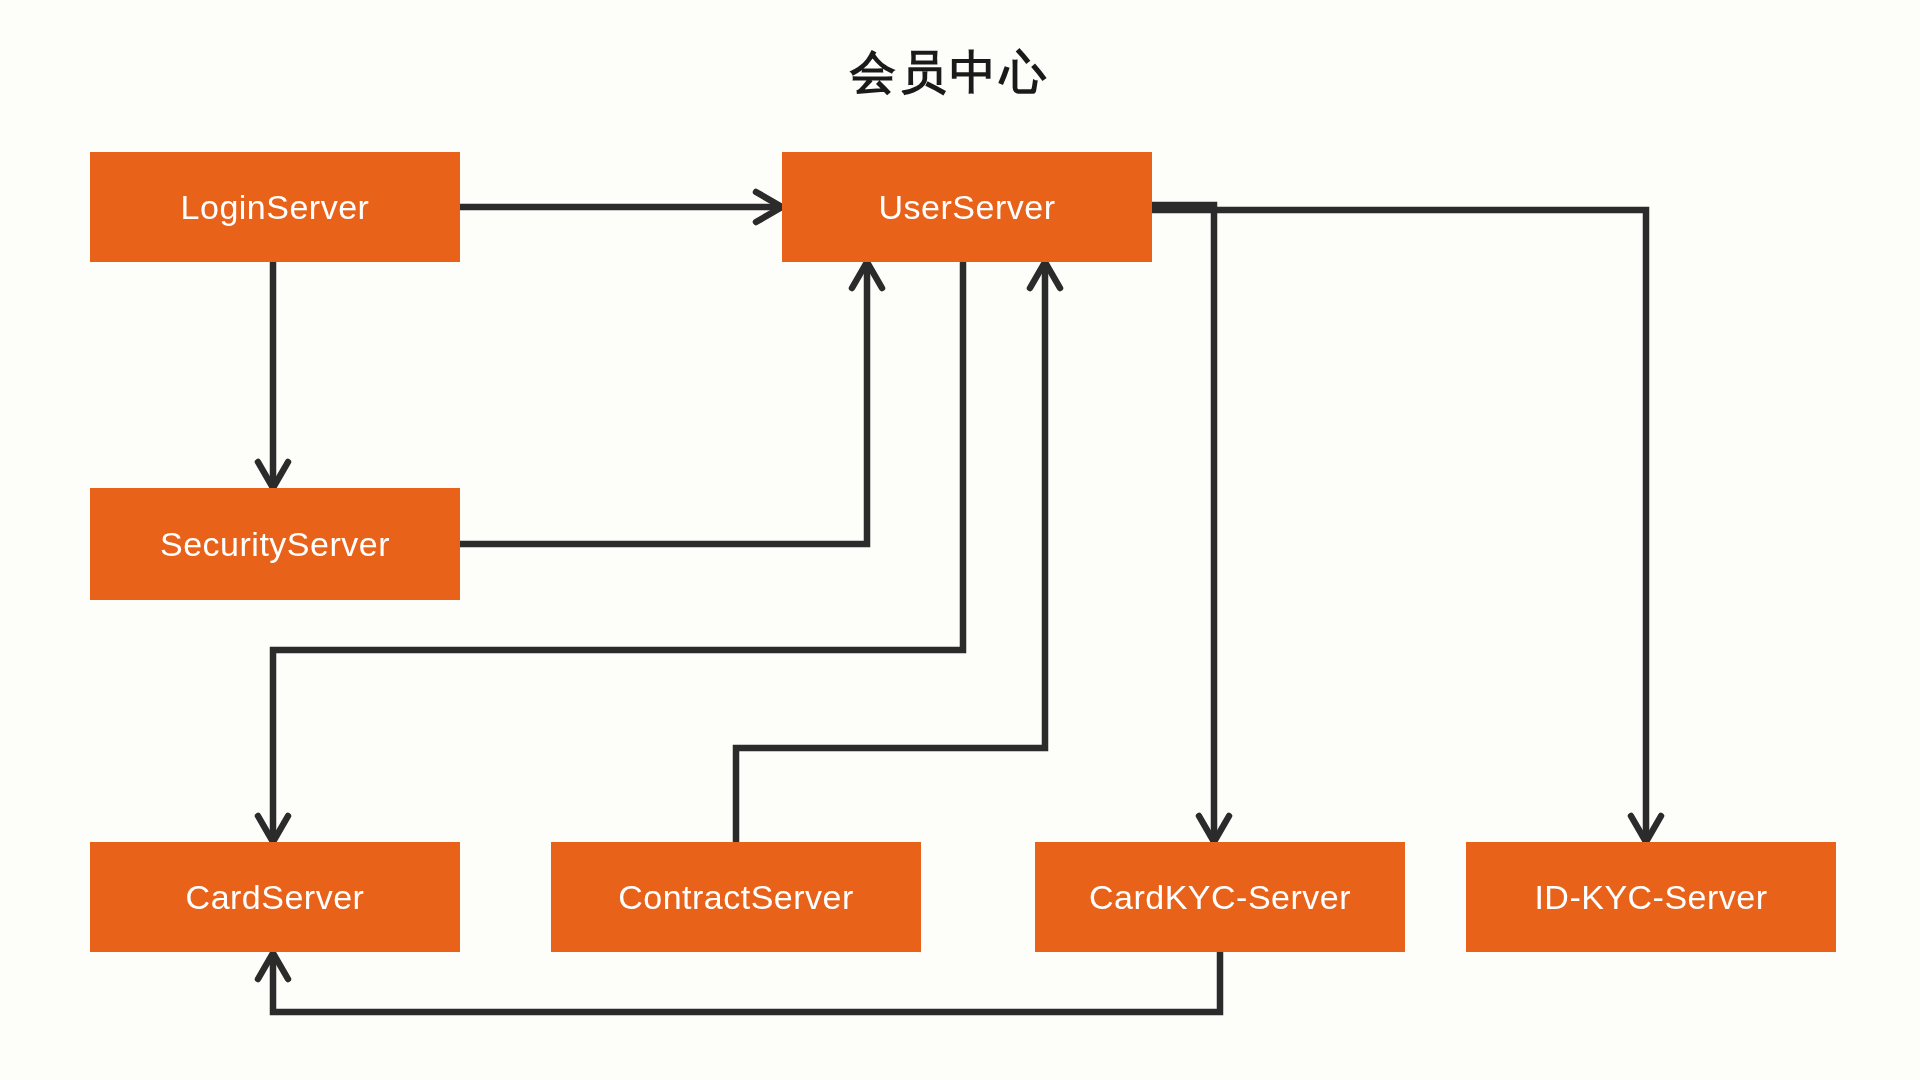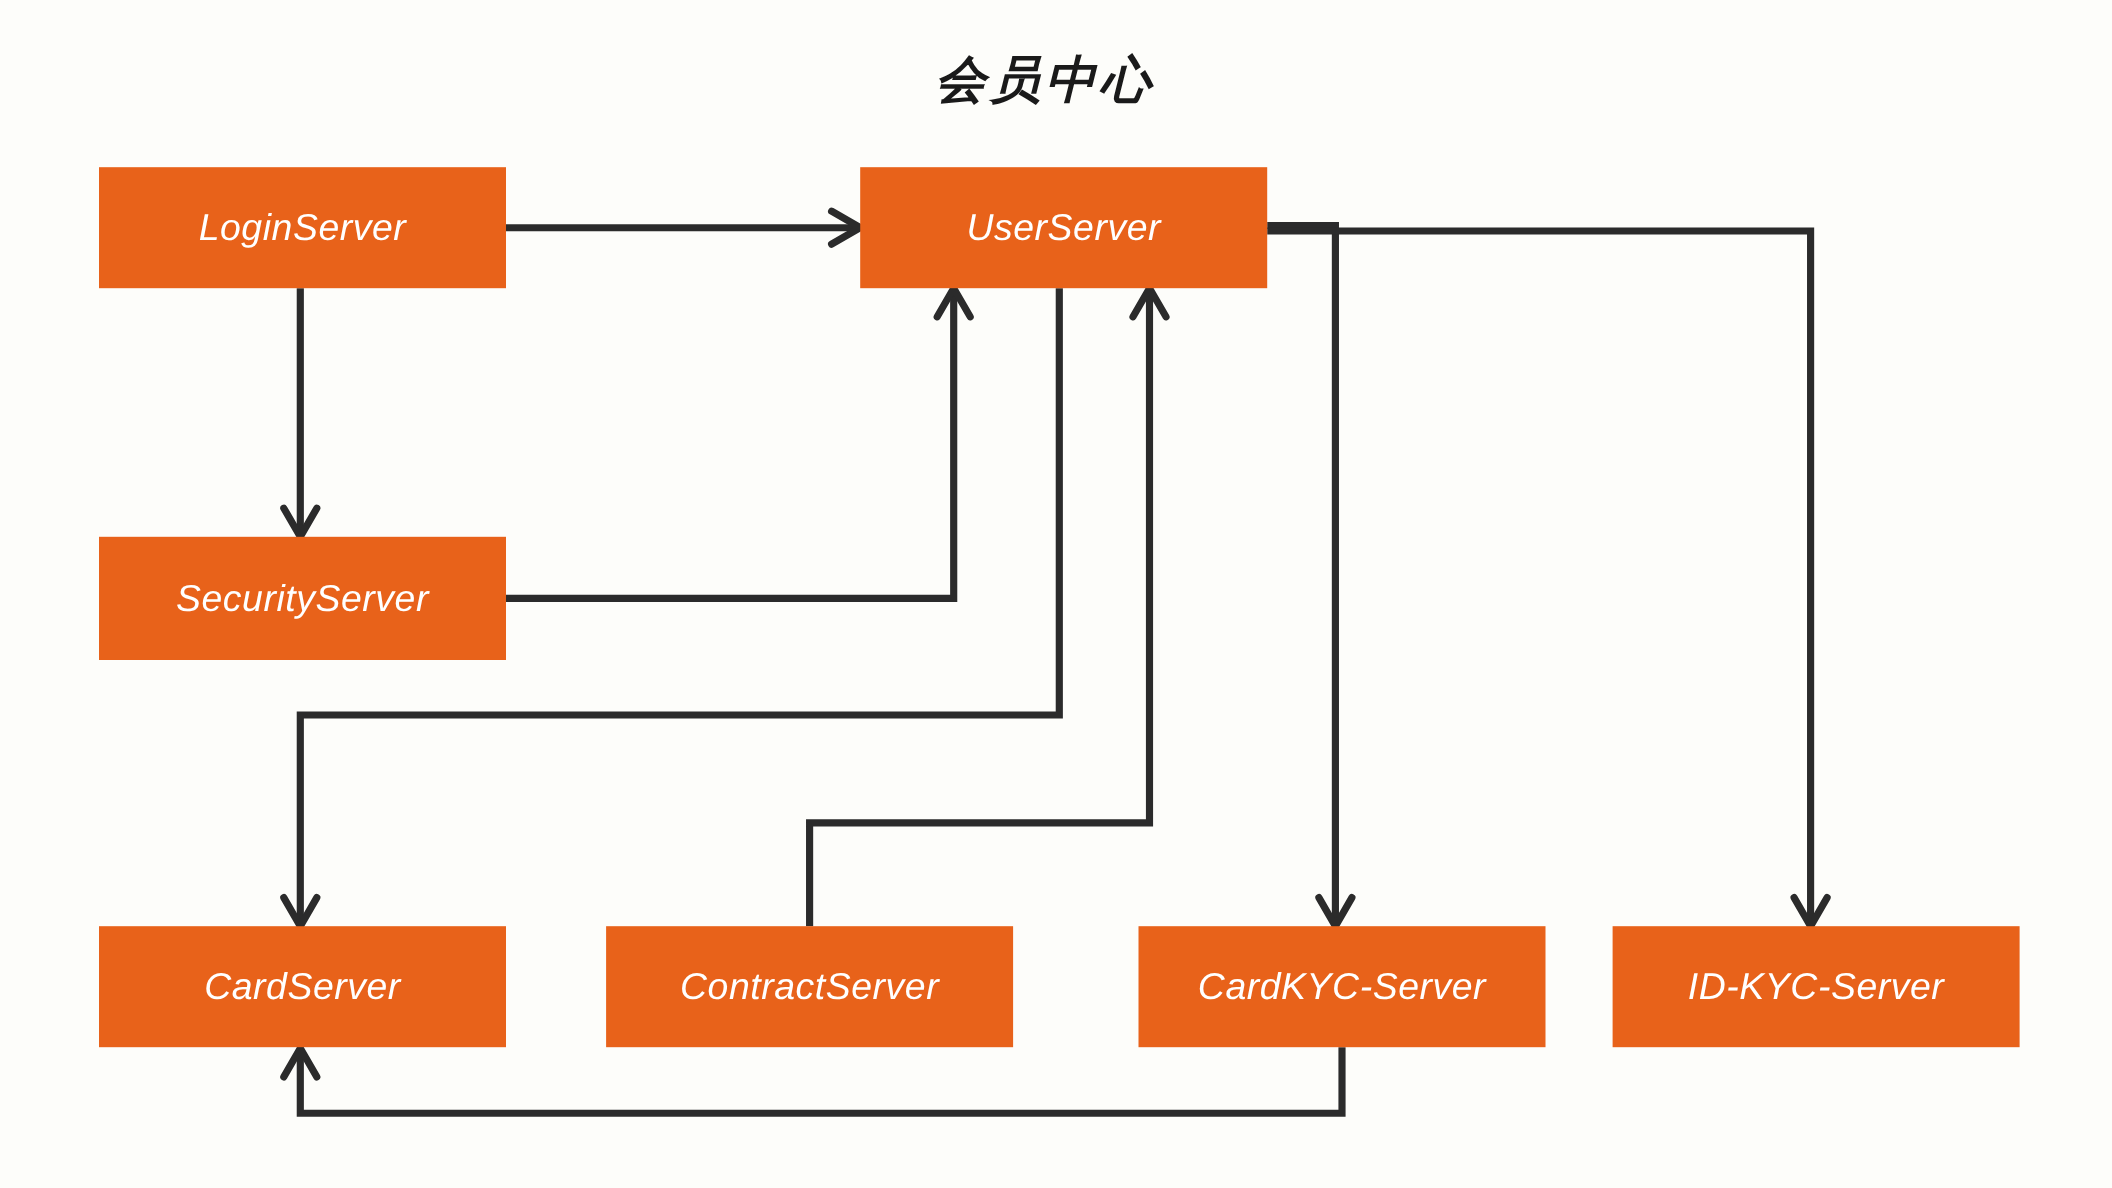--- a/index.html
+++ b/index.html
@@ -7,21 +7,20 @@
     padding: 0;
     background: #fdfdfa;
   }
   .stage {
     position: relative;
     width: 1920px;
     height: 1080px;
     background: #fdfdfa;
     overflow: hidden;
     font-family: "Liberation Sans", sans-serif;
-    font-style: italic;
   }
   svg { display: block; }
   .diagram-title {
     font-family: "Liberation Sans", "DejaVu Sans", sans-serif;
     font-size: 46px;
     font-weight: bold;
     fill: #1a1a1a;
     letter-spacing: 4px;
   }
   .node-box {

